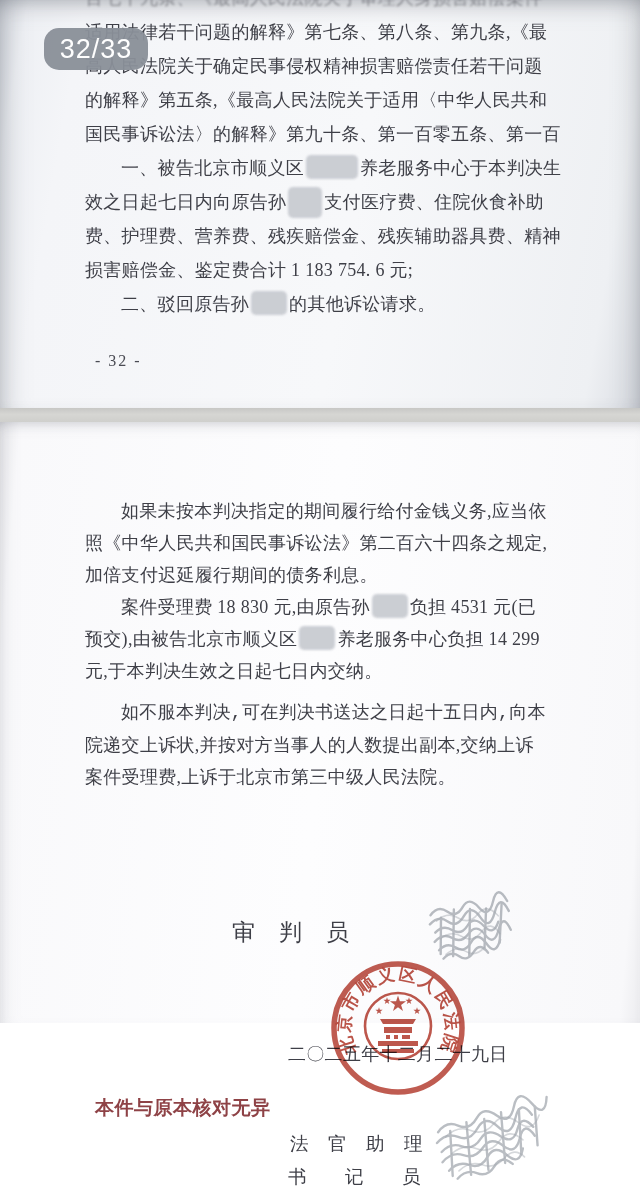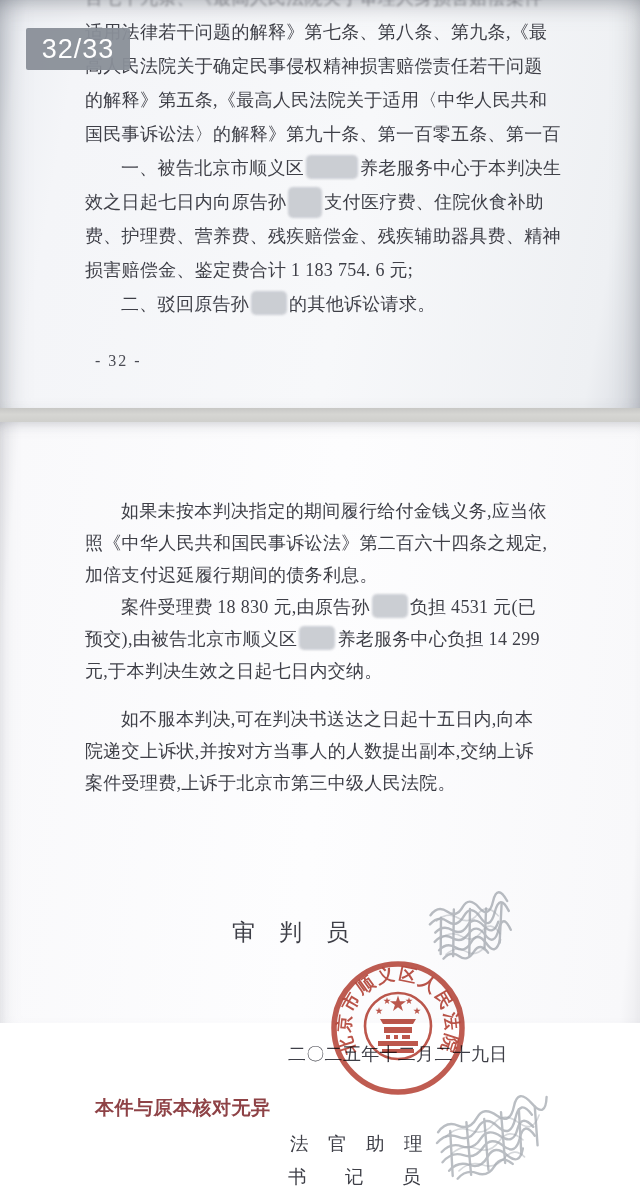--- a/index.html
+++ b/index.html
@@ -21,33 +21,33 @@
     background:linear-gradient(180deg,#c7c7c5 0%,var(--divider,#d6d6d3) 45%,#cfcfcc 100%);}
   
   .textcol{position:absolute;left:85px;width:486px;font-size:18px;
     letter-spacing:.3px;filter:blur(.35px);}
   .p1col{top:-19px;}
   .p1col .ln{height:34px;line-height:34px;}
   .p2col{top:495px;}
   .p2col .ln{height:32px;line-height:32px;}
   .ln{white-space:pre;}
   .ind{text-indent:36px;}
-  .gap1{margin-top:0;} .gap2{margin-top:16px;}
+  .gap1{margin-top:0;} .gap2{margin-top:10px;font-family:Liberation Mono, monospace;}
   .clip{opacity:.5;filter:blur(.9px);}
   .pageno{position:absolute;left:95px;top:352px;font-size:16px;letter-spacing:2px;
     color:#4a4b53;filter:blur(.3px);}
   
   .redact{display:inline-block;width:52px;height:24px;border-radius:5px;
     background:var(--redaction,#c7cad0);filter:blur(1.2px);
     vertical-align:-5px;margin:0 2px;opacity:.92;}
   .redact.w2{width:36px;}
   .redact.tall{width:34px;height:31px;vertical-align:-10px;}
   
-  .badge{position:absolute;left:26px;top:28px;width:104px;height:42px;
-    border-radius:2px;background:var(--badge-bg,#8a9099);opacity:.95;
+  .badge{position:absolute;left:44px;top:28px;width:104px;height:42px;
+    border-radius:15px;background:var(--badge-bg,#8a9099);opacity:.95;
     color:var(--badge-text,#fff);font-family:"Liberation Sans",sans-serif;
     font-size:27px;line-height:42px;text-align:center;letter-spacing:1px;z-index:9;}
   
   .siglabel{position:absolute;font-size:23px;letter-spacing:.5px;filter:blur(.3px);white-space:pre;}
   .judge{left:232px;top:917px;}
   .assistant{left:290px;top:1131px;font-size:18.5px;}
   .clerk{left:288px;top:1164px;font-size:18.5px;}
   .dateline{position:absolute;left:288px;top:1042px;font-size:18px;letter-spacing:.3px;
     z-index:2;filter:blur(.35px);white-space:pre;}
   .verify{position:absolute;left:95px;top:1095px;font-size:19px;font-weight:700;

